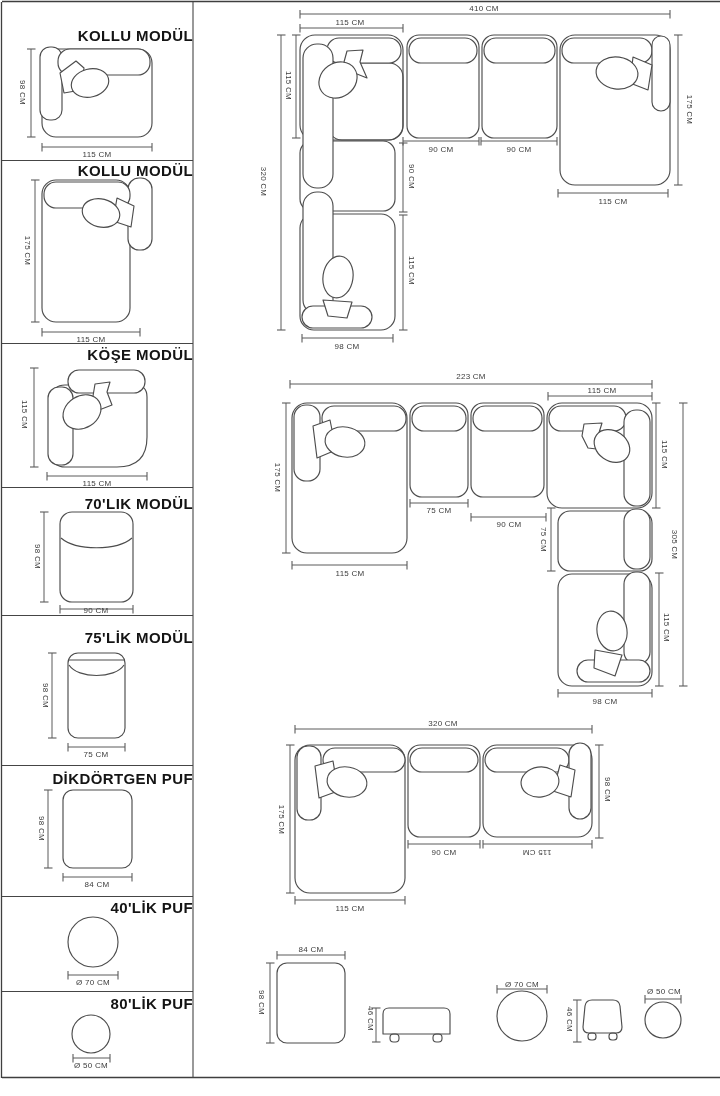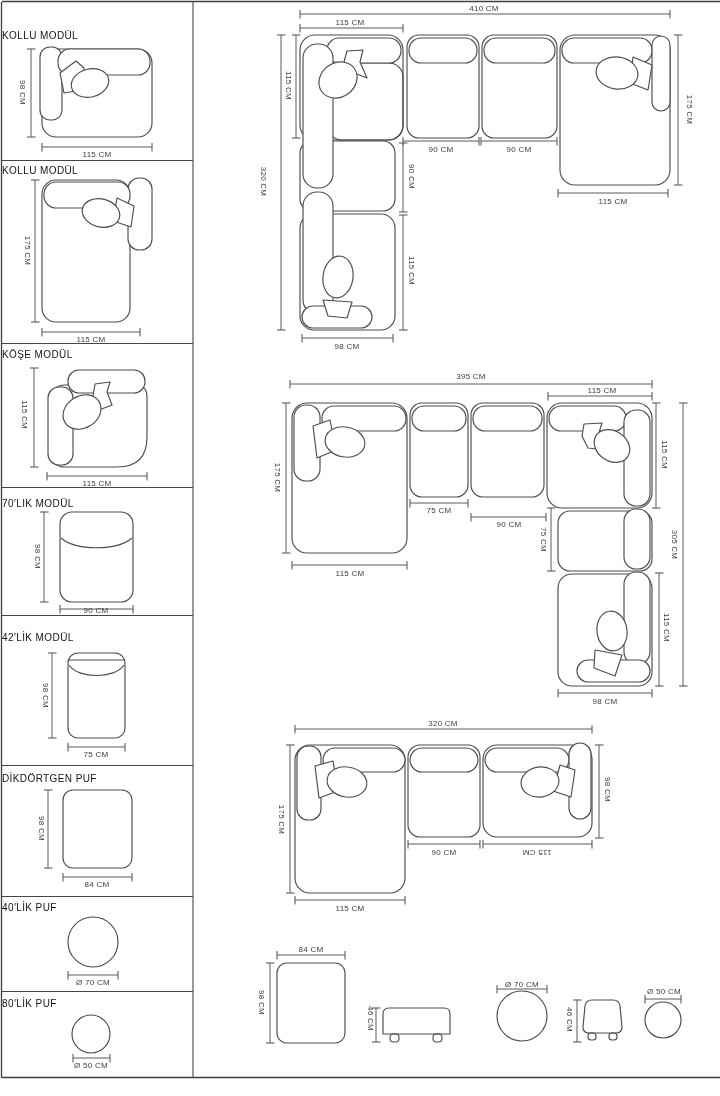--- a/index.html
+++ b/index.html
@@ -9,21 +9,21 @@
   .f{fill:none;stroke:#4d4d4d;stroke-width:1.15;stroke-linejoin:round;}
   .fw{fill:#fff;stroke:#4d4d4d;stroke-width:1.15;stroke-linejoin:round;}
   .d{fill:none;stroke:#5b5b5b;stroke-width:1;}
   .frame{fill:none;stroke:#3f3f3f;stroke-width:1.3;}
   .cellline{fill:none;stroke:#454545;stroke-width:1.1;}
   .lbl{position:absolute;color:#3b3b3b;font-size:8px;line-height:11px;letter-spacing:.25px;
        text-align:center;white-space:nowrap;}
   .dim{width:80px;}
   .dimv{width:44px;transform:rotate(90deg);}
   .dim180{width:80px;transform:rotate(180deg);}
-  .title{position:absolute;left:2px;width:191px;text-align:left;font-size:10px;font-weight:400;
+  .title{position:absolute;left:2px;width:191px;text-align:right;font-size:15px;font-weight:700;
          color:#141414;letter-spacing:.4px;line-height:16px;}
 </style>
 </head>
 <body>
 
 <div class="canvas">
 
 <svg class="art" width="720" height="1096" viewBox="0 0 720 1096">
   <defs>
     <marker id="t" markerUnits="userSpaceOnUse" markerWidth="3" markerHeight="9" refX="1.5" refY="4.5" orient="auto">
@@ -215,21 +215,21 @@
     <line class="d" x1="645" y1="999" x2="681" y2="999" marker-start="url(#t)" marker-end="url(#t)"></line>
   </g>
 </svg>
 
 <div>
 
   <div class="title" style="top:28px">KOLLU MODÜL</div>
   <div class="title" style="top:163px">KOLLU MODÜL</div>
   <div class="title" style="top:347px">KÖŞE MODÜL</div>
   <div class="title" style="top:496px">70'LIK MODÜL</div>
-  <div class="title" style="top:630px">42'LİK MODÜL</div>
+  <div class="title" style="top:630px">75'LİK MODÜL</div>
   <div class="title" style="top:771px">DİKDÖRTGEN PUF</div>
   <div class="title" style="top:900px">40'LİK PUF</div>
   <div class="title" style="top:996px">80'LİK PUF</div>
 
   <span class="lbl dimv" style="left:0px;top:87px">98 CM</span>
   <span class="lbl dim" style="left:57px;top:149px">115 CM</span>
   <span class="lbl dimv" style="left:5px;top:245px">175 CM</span>
   <span class="lbl dim" style="left:51px;top:334px">115 CM</span>
   <span class="lbl dimv" style="left:2px;top:409px">115 CM</span>
   <span class="lbl dim" style="left:57px;top:478px">115 CM</span>
@@ -247,21 +247,21 @@
   <span class="lbl dimv" style="left:266px;top:80px">115 CM</span>
   <span class="lbl dimv" style="left:241px;top:176px">320 CM</span>
   <span class="lbl dim" style="left:401px;top:144px">90 CM</span>
   <span class="lbl dim" style="left:479px;top:144px">90 CM</span>
   <span class="lbl dimv" style="left:389px;top:171px">90 CM</span>
   <span class="lbl dimv" style="left:389px;top:265px">115 CM</span>
   <span class="lbl dim" style="left:307px;top:341px">98 CM</span>
   <span class="lbl dimv" style="left:667px;top:104px">175 CM</span>
   <span class="lbl dim" style="left:573px;top:196px">115 CM</span>
 
-  <span class="lbl dim" style="left:431px;top:371px">395 CM</span>
+  <span class="lbl dim" style="left:431px;top:371px">223 CM</span>
   <span class="lbl dim" style="left:562px;top:385px">115 CM</span>
   <span class="lbl dimv" style="left:255px;top:472px">175 CM</span>
   <span class="lbl dim" style="left:310px;top:568px">115 CM</span>
   <span class="lbl dim" style="left:399px;top:505px">75 CM</span>
   <span class="lbl dim" style="left:469px;top:519px">90 CM</span>
   <span class="lbl dimv" style="left:642px;top:449px">115 CM</span>
   <span class="lbl dimv" style="left:521px;top:534px">75 CM</span>
   <span class="lbl dimv" style="left:644px;top:622px">115 CM</span>
   <span class="lbl dimv" style="left:652px;top:539px">305 CM</span>
   <span class="lbl dim" style="left:565px;top:696px">98 CM</span>

